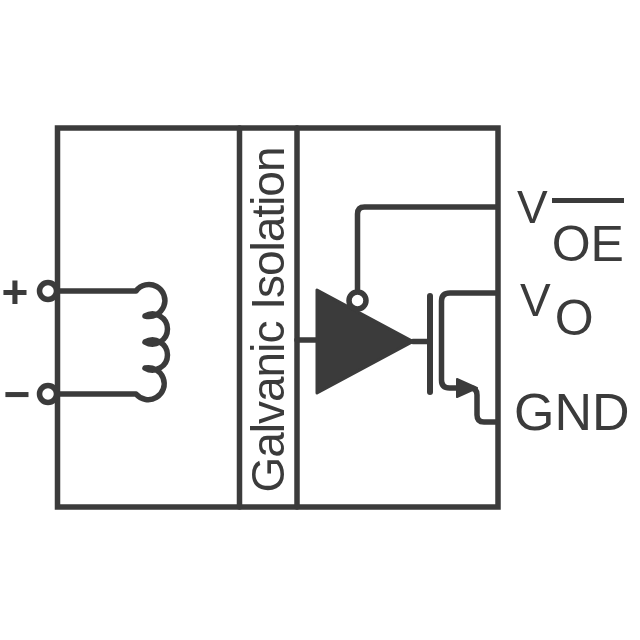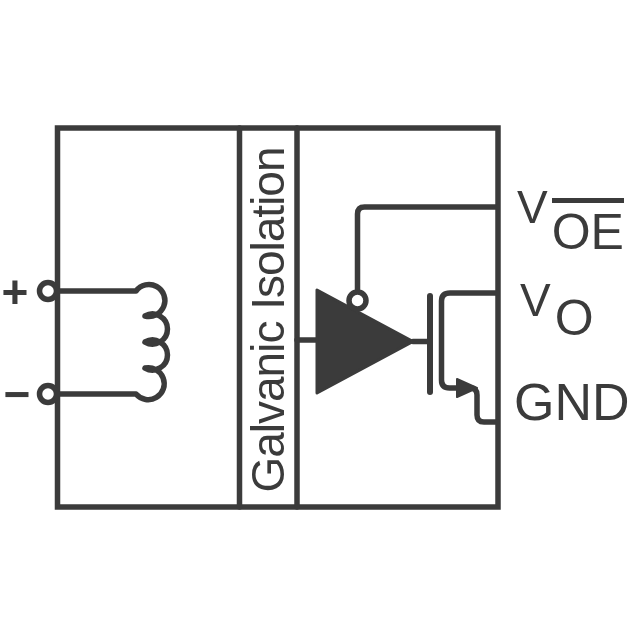--- a/index.html
+++ b/index.html
@@ -30,24 +30,24 @@
     transform: translate(-50%, -50%);
   }
   .plus  { left: 15px;  top: 292px; }
   .minus { left: 17px;  top: 394px; }
 
   
   .pin { display: flex; align-items: flex-start; line-height: 1; }
   .pin .base { font-size: 46px; line-height: 1; }
   .pin .sub  { font-size: 50px; line-height: 1; display: inline-block; margin-left: 4px; }
   .pin-voe { left: 517px; top: 184px; }
-  .pin-voe .sub { margin-top: 14px; border-top: 5px solid #3b3b3b; padding-top: 4px; }
+  .pin-voe .sub { margin-top: 14px; border-top: 5px solid #3b3b3b; padding-top: 16px; }
   .pin-vo  { left: 520px; top: 277px; }
   .pin-vo .sub { margin-top: 16px; }
-  .pin-gnd { left: 514px; top: 376px; font-size: 52px; line-height: 1; }
+  .pin-gnd { left: 514px; top: 386px; font-size: 52px; line-height: 1; }
 </style>
 </head>
 <body>
 
 <div class="stage">
 
   <svg width="640" height="640" viewBox="0 0 640 640">
     <g fill="none" stroke="#3b3b3b" stroke-width="5.5" stroke-linejoin="round" stroke-linecap="round">
 
       <rect x="57.5" y="128" width="440.5" height="379" stroke-linejoin="miter"></rect>

